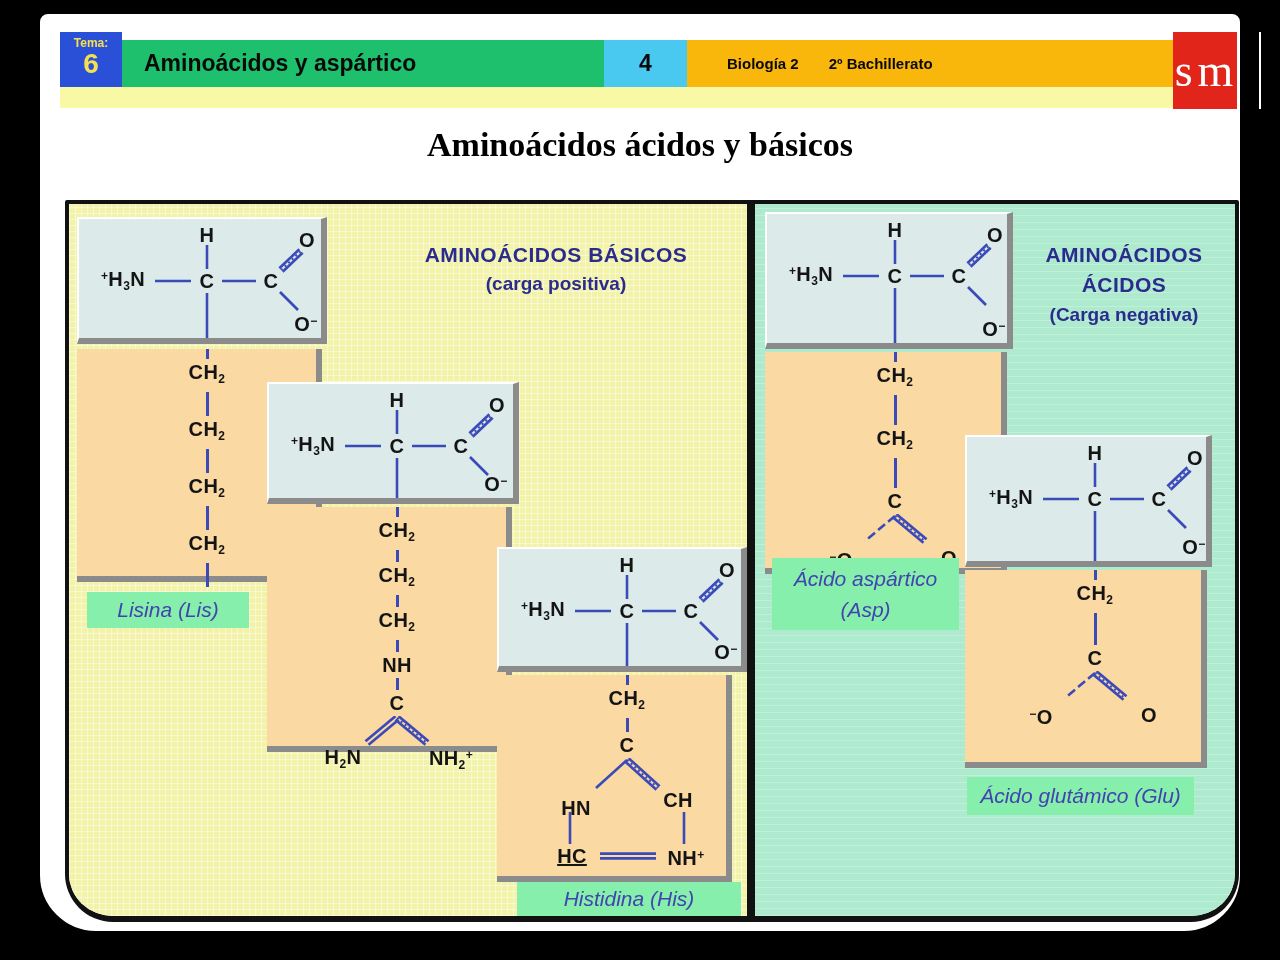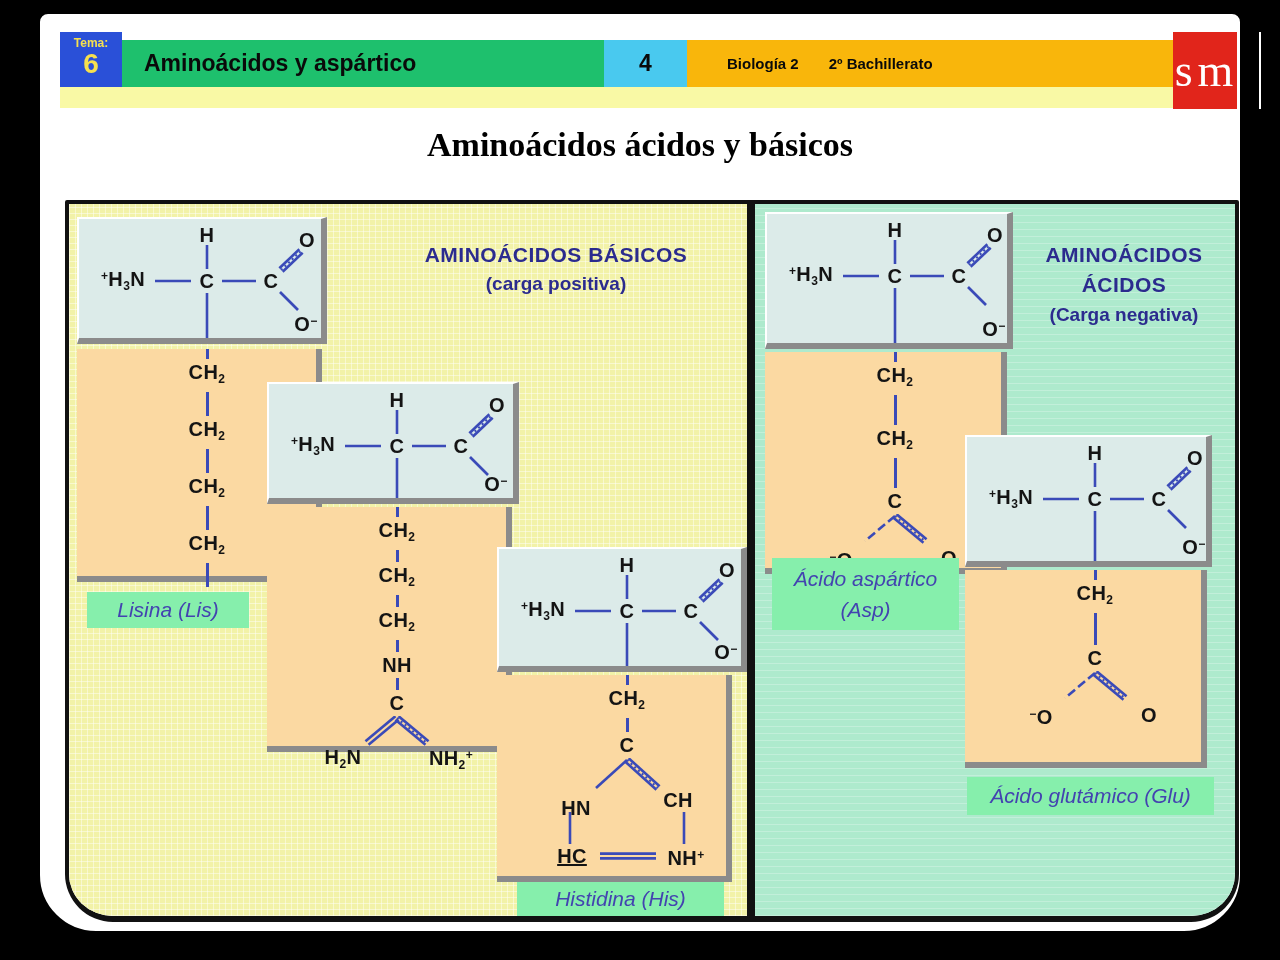--- a/index.html
+++ b/index.html
@@ -244,21 +244,21 @@
               <line x1="88" y1="100.4" x2="144" y2="100.4" stroke="#3a4ab8" stroke-width="2.6"></line>
               <line x1="88" y1="95.6" x2="144" y2="95.6" stroke="#3a4ab8" stroke-width="2.6"></line>
             </svg>
             <span class="fm atom" style="left: 64px; top: 50px;">HN</span>
             <span class="fm atom" style="left: 166px; top: 42px;">CH</span>
             <span class="fm atom" style="left: 60px; top: 98px; text-decoration: underline;">HC</span>
             <span class="fm atom" style="left: 174px; top: 98px;">NH<sup>+</sup></span>
           </div>
         </div>
       </div>
-      <div class="label-box" style="left: 448px; top: 678px; width: 207px; height: 34px; position: absolute;">
+      <div class="label-box" style="left: 448px; top: 678px; width: 224px; height: 34px; position: absolute;">
         <span>Histidina (His)</span>
       </div>
       <div class="bb-box" style="left: 696px; top: 8px; width: 248px; height: 137px; position: absolute;">
         <div class="bb-inner">
           <svg width="240" height="129" viewBox="0 0 240 129" style="position: absolute; left: 0px; top: 0px;">
             <line x1="128" y1="26" x2="128" y2="50" stroke="#3a4ab8" stroke-width="2.6"></line>
             <line x1="76" y1="62" x2="112" y2="62" stroke="#3a4ab8" stroke-width="2.6"></line>
             <line x1="143" y1="62" x2="177" y2="62" stroke="#3a4ab8" stroke-width="2.6"></line>
             <line x1="203.65299870859528" y1="52.739998640626595" x2="223.65299870859528" y2="33.739998640626595" stroke="#3a4ab8" stroke-width="2.6"></line>
             <line x1="200.34700129140472" y1="49.260001359373405" x2="220.34700129140472" y2="30.26000135937341" stroke="#3a4ab8" stroke-width="2.6"></line>
@@ -329,17 +329,17 @@
               <line x1="112" y1="2" x2="82" y2="27" stroke="#3a4ab8" stroke-width="2.6" stroke-dasharray="9 4"></line>
               <line x1="110.46355744080525" y1="3.8437310710337016" x2="140.46355744080526" y2="28.8437310710337" stroke="#3a4ab8" stroke-width="2.6"></line>
               <line x1="113.53644255919475" y1="0.1562689289662984" x2="143.53644255919474" y2="25.1562689289663" stroke="#3a4ab8" stroke-width="2.6"></line>
               <line x1="112" y1="2" x2="142" y2="27" stroke="#3a4ab8" stroke-width="2" stroke-dasharray="2 3"></line>
             </svg>
             <span class="fm atom" style="left: 58px; top: 44px;"><sup>−</sup>O</span>
             <span class="fm atom" style="left: 166px; top: 44px;">O</span>
           </div>
         </div>
       </div>
-      <div class="label-box" style="left: 898px; top: 573px; width: 247px; height: 38px; position: absolute;">
+      <div class="label-box" style="left: 898px; top: 573px; width: 227px; height: 38px; position: absolute;">
         <span>Ácido glutámico (Glu)</span>
       </div>
     </div>
 </div>
 
 </body></html>

